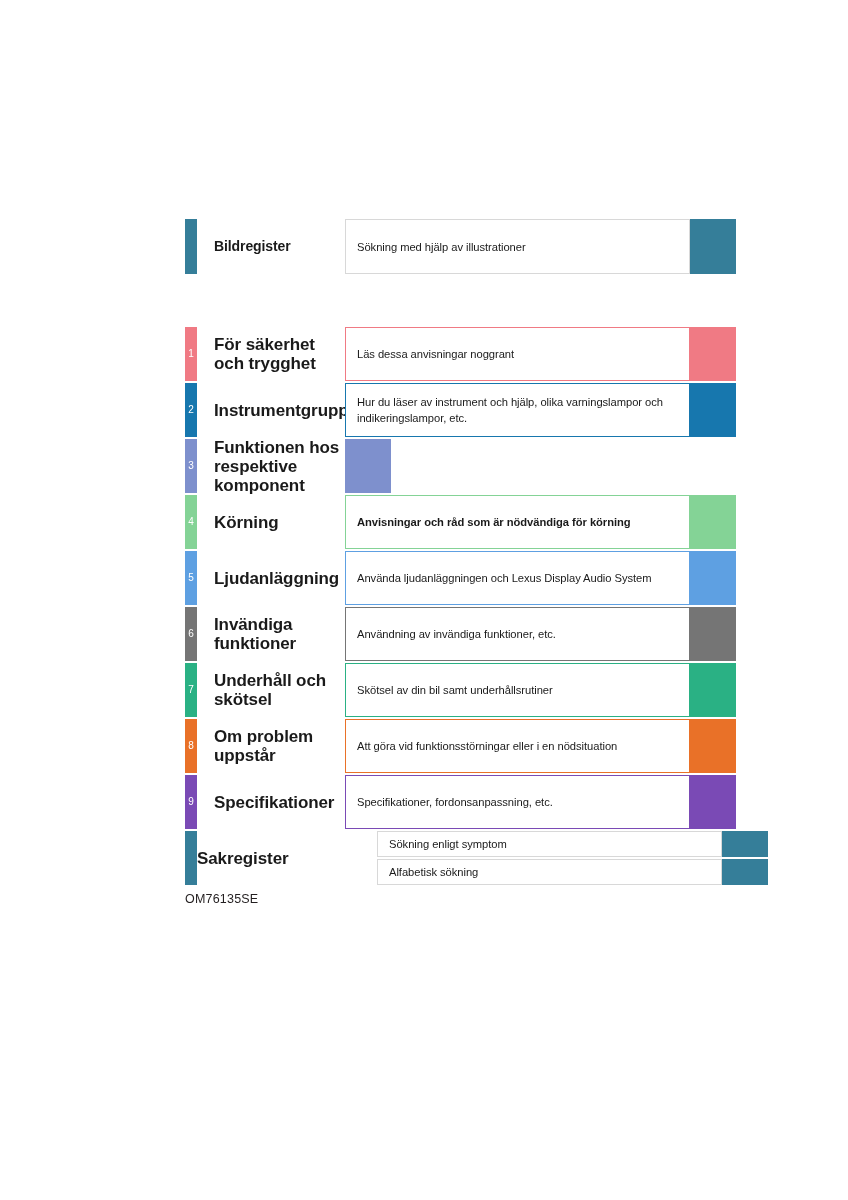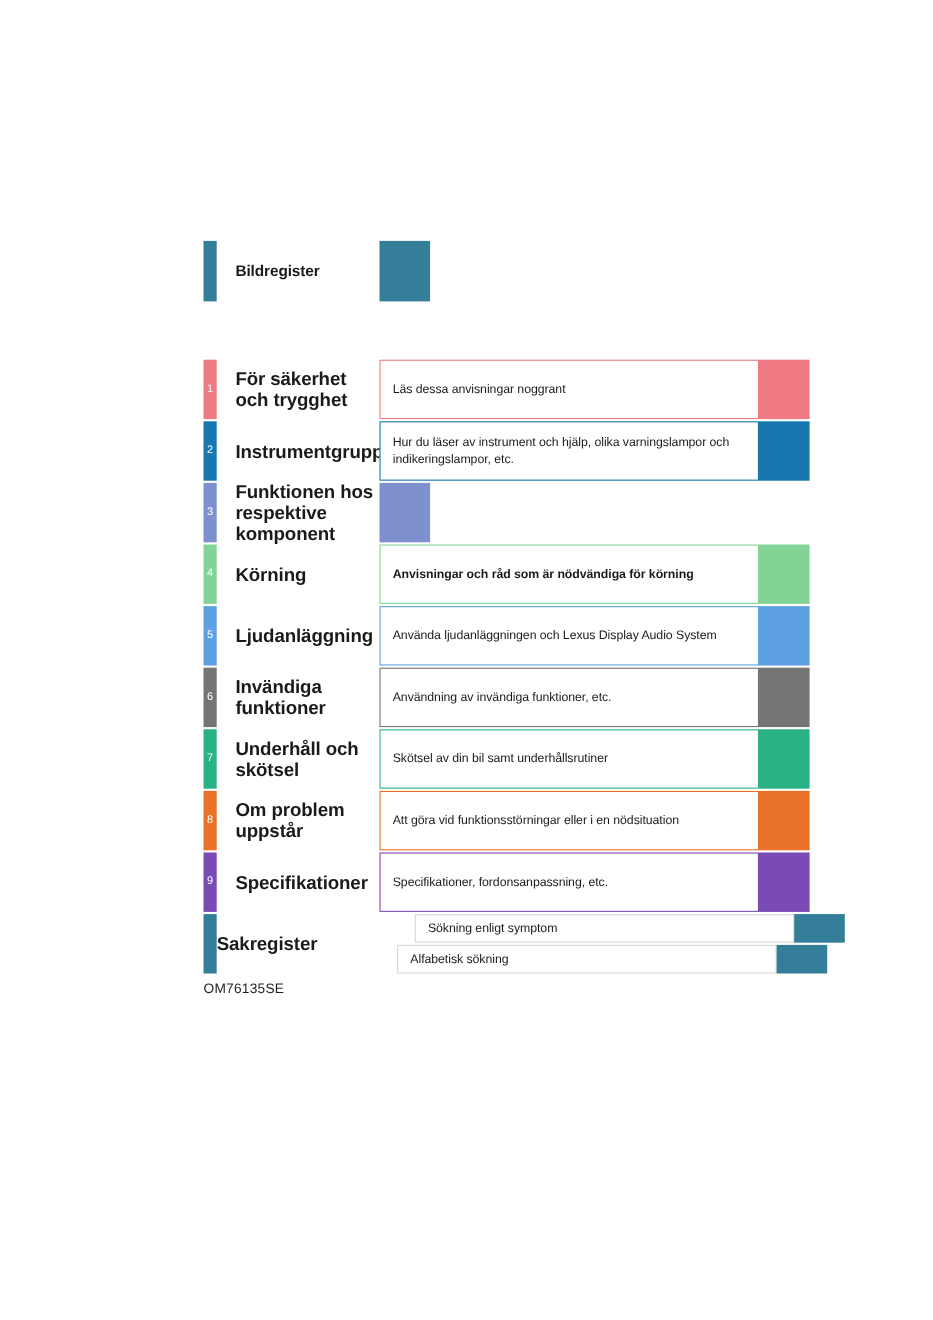--- a/index.html
+++ b/index.html
@@ -111,21 +111,21 @@
     width: 148px;
     display: flex;
     align-items: center;
   }
   .index-right { flex: 0 0 391px; width: 391px; }
   .index-line {
     display: flex;
     align-items: stretch;
     width: 391px;
   }
-  .index-line + .index-line { margin-top: 2px; justify-content: center; }
+  .index-line + .index-line { margin-top: 2px; }
   .index-desc {
     flex: 0 0 345px;
     width: 345px;
     display: flex;
     align-items: center;
     background: #ffffff;
     border: 1px solid #d8d8d8;
     padding: 5px 11px;
     height: 26px;
     margin-left: 32px;
@@ -147,20 +147,23 @@
 <body>
 
 <div class="page">
 
   <div class="toc">
 
     <div class="row header-row">
       <div class="tab" style="background: rgb(53, 126, 153);"></div>
       <div class="title-cell">
         <span class="title-text">Bildregister</span>
+      </div>
+      <div class="desc-cell">
+        <span class="desc-text">Sökning med hjälp av illustrationer</span>
       </div>
       <div class="swatch" style="background: rgb(53, 126, 153);"></div>
     </div>
 
     <div class="gap-after-header"></div>
 
     <div id="chapter-rows">
         <div class="row numbered-row" style="height: 54px;">
           <div class="tab" style="background: rgb(240, 122, 132);">
             <span class="tab-num">1</span>

